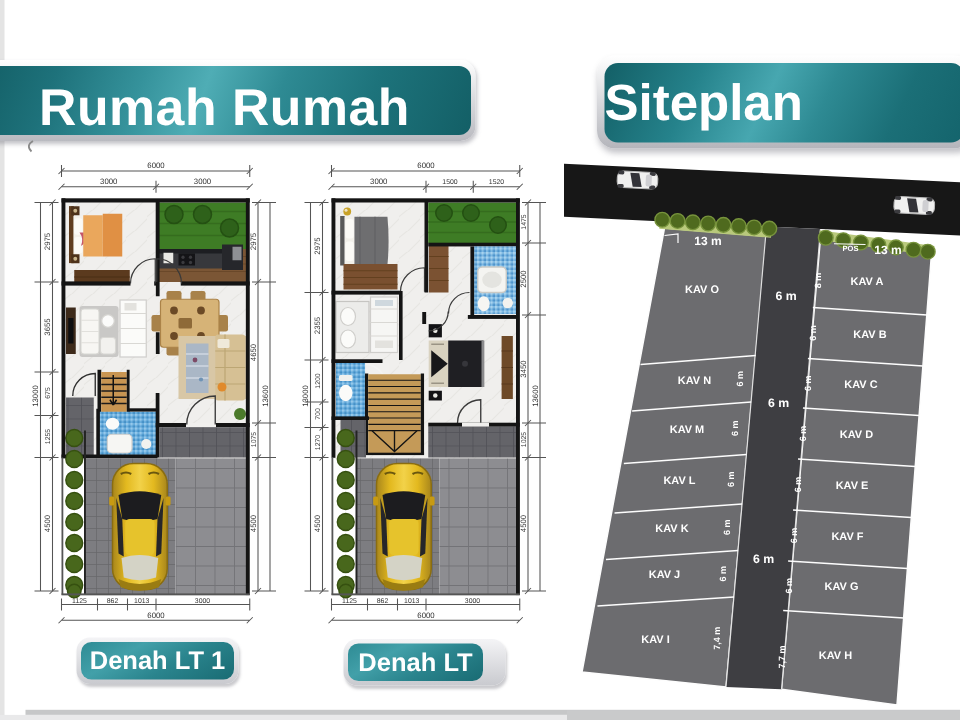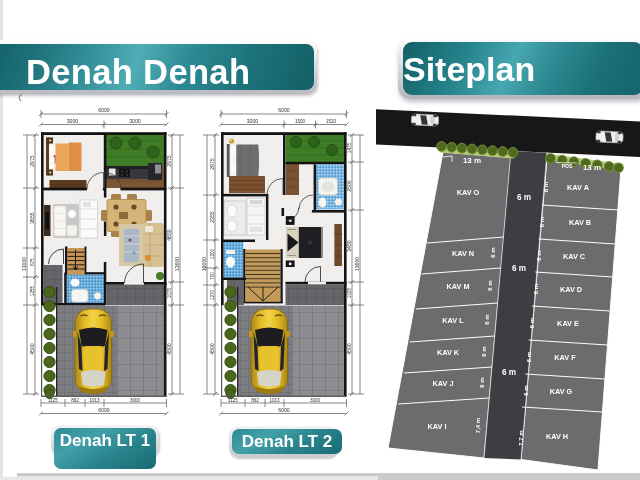--- a/index.html
+++ b/index.html
@@ -6,31 +6,31 @@
 body{width:640px;height:480px;background:#ffffff;font-family:"Liberation Sans",sans-serif;overflow:hidden;position:relative;}
 .abs{position:absolute;}
 </style>
 </head>
 <body>
 
 <div class="abs" style="left:0;top:0;width:2.5px;height:480px;background:#e4e4e4;"></div>
 
 <div class="abs" style="left:-14px;top:40px;width:331px;height:54px;border-radius:10px;background:linear-gradient(180deg,#ffffff 0%,#dcdde0 45%,#b9bac0 100%);box-shadow:1px 2px 3px rgba(120,120,130,.45);"></div>
 <div class="abs" style="left:-12px;top:44px;width:326px;height:46px;border-radius:8px;background:linear-gradient(110deg,#135f66 0%,#1e727b 15%,#35929b 32%,#4fadb5 45%,#2e8a93 60%,#1d737b 78%,#135f66 100%);"></div>
-<div class="abs" style="left:26px;top:49px;height:46px;line-height:46px;color:#ffffff;font-size:34.5px;letter-spacing:0.35px;font-weight:bold;">Denah Denah</div>
+<div class="abs" style="left:26px;top:49px;height:46px;line-height:46px;color:#ffffff;font-size:34.5px;letter-spacing:0.35px;font-weight:bold;">Rumah Rumah</div>
 
 <div class="abs" style="left:398px;top:37px;width:250px;height:62px;border-radius:12px;background:linear-gradient(180deg,#ffffff 0%,#dcdde0 45%,#b4b5bb 100%);box-shadow:1px 3px 4px rgba(120,120,130,.45);"></div>
 <div class="abs" style="left:403px;top:42px;width:240px;height:53px;border-radius:9px;background:linear-gradient(115deg,#135f66 0%,#25828b 25%,#47a7b0 45%,#2e8a93 60%,#1b6f77 80%,#14646c 100%);"></div>
 <div class="abs" style="left:403px;top:42px;width:237px;height:53px;line-height:54px;color:#ffffff;font-size:34px;font-weight:bold;text-align:left;">Siteplan</div>
 
 <div class="abs" style="left:51px;top:425px;width:108px;height:31px;border-radius:9px;background:linear-gradient(180deg,#f4f4f6 0%,#c9cacf 100%);box-shadow:1px 2px 2px rgba(120,120,130,.4);"></div>
-<div class="abs" style="left:54px;top:428px;width:102px;height:41px;border-radius:7px;background:linear-gradient(150deg,#2e8b94 0%,#42a0a9 30%,#2a848d 60%,#196b73 100%);color:#fff;font-size:17px;font-weight:bold;text-align:center;line-height:25.5px;">Denah LT 1</div>
+<div class="abs" style="left:54px;top:428px;width:102px;height:25px;border-radius:7px;background:linear-gradient(150deg,#2e8b94 0%,#42a0a9 30%,#2a848d 60%,#196b73 100%);color:#fff;font-size:17px;font-weight:bold;text-align:center;line-height:25.5px;">Denah LT 1</div>
 
 <div class="abs" style="left:229px;top:426px;width:108px;height:31px;border-radius:9px;background:linear-gradient(180deg,#f4f4f6 0%,#c9cacf 100%);box-shadow:1px 2px 2px rgba(120,120,130,.4);"></div>
-<div class="abs" style="left:232px;top:429px;width:110px;height:25px;border-radius:7px;background:linear-gradient(150deg,#2e8b94 0%,#42a0a9 30%,#2a848d 60%,#196b73 100%);color:#fff;font-size:17px;font-weight:bold;text-align:center;line-height:25.5px;">Denah LT 2</div>
+<div class="abs" style="left:232px;top:429px;width:90px;height:25px;border-radius:7px;background:linear-gradient(150deg,#2e8b94 0%,#42a0a9 30%,#2a848d 60%,#196b73 100%);color:#fff;font-size:17px;font-weight:bold;text-align:center;line-height:25.5px;">Denah LT 2</div>
 
 <svg class="abs" style="left:14px;top:92px;" width="14" height="14" viewBox="0 0 14 14">
     <path d="M8 2 Q3 5 7 9" stroke="#8a8a8a" stroke-width="1.2" fill="none"></path>
   </svg>
 
 <svg class="abs" style="left:0;top:0;" width="640" height="480" viewBox="0 0 640 480">
 <defs>
 <linearGradient id="carBody" x1="0" y1="0" x2="1" y2="0">
 <stop offset="0" stop-color="#a8861c"></stop>
         <stop offset="0.25" stop-color="#e3b91f"></stop>

